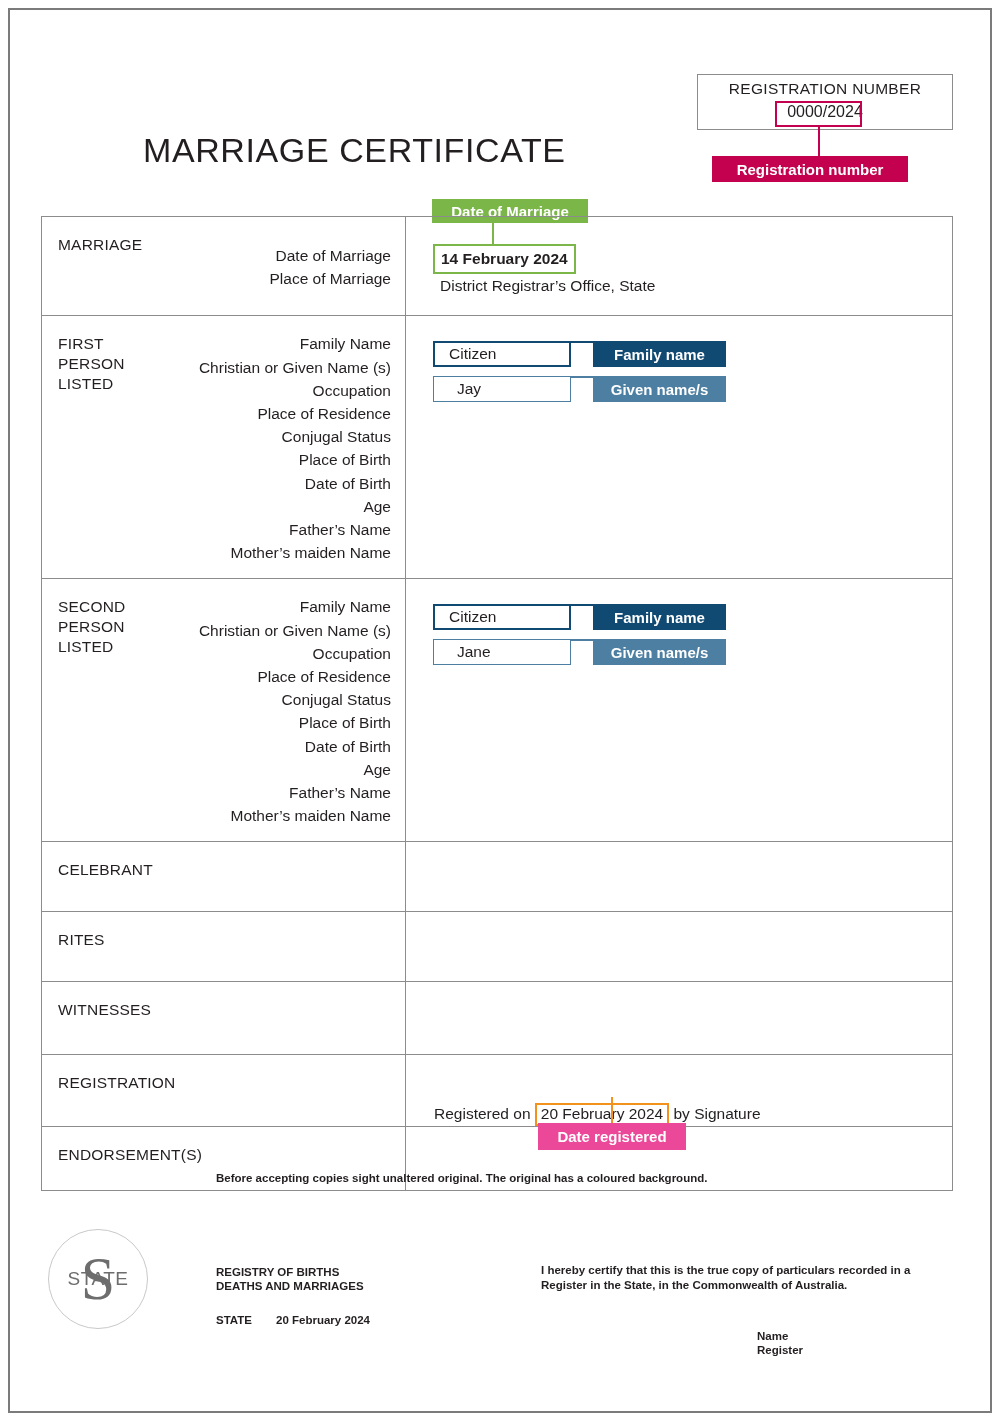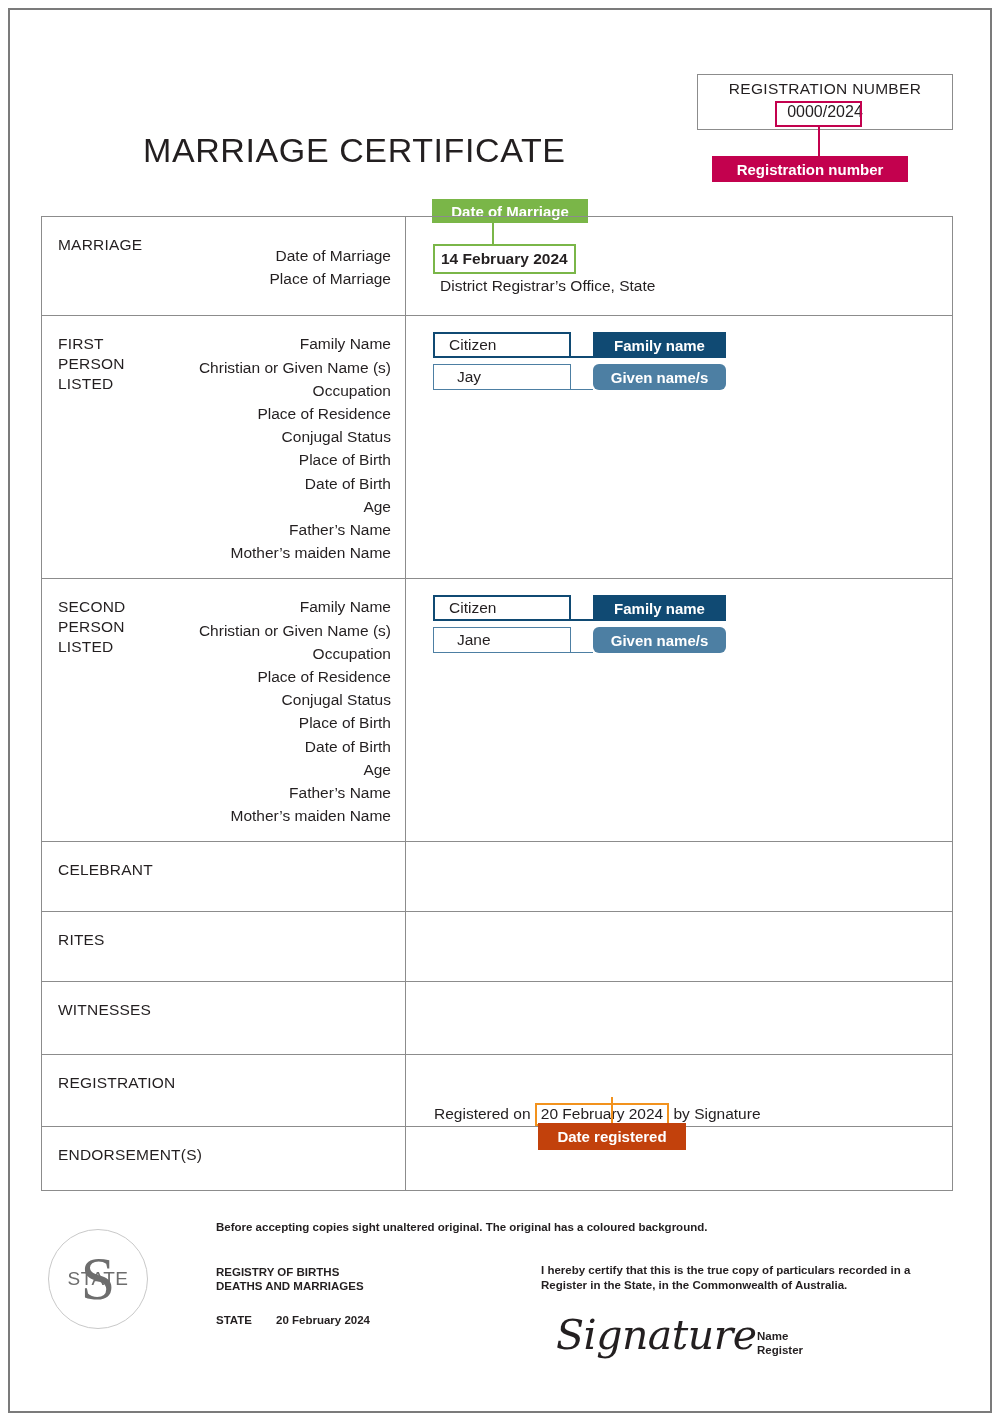--- a/index.html
+++ b/index.html
@@ -95,22 +95,22 @@
     font-weight: bold;
     display: flex;
     align-items: center;
     justify-content: center;
     box-sizing: border-box;
     white-space: nowrap;
   }
   .badge-crimson { background: #c3014e; }
   .badge-green   { background: #7ab648; }
   .badge-navy    { background: #104a73; }
-  .badge-steel   { background: #4d7fa3; border-radius: 6px; }
-  .badge-orange  { background: #c2410c; }
+  .badge-steel   { background: #4d7fa3; }
+  .badge-orange  { background: #ec4899; }
 
   .regnum-badge {
     left: 712px;
     top: 156px;
     width: 196px;
     height: 26px;
     font-size: 15px;
   }
 
   
@@ -198,23 +198,24 @@
     height: 23px;
     background: #7ab648;
   }
 
   
   .name-block {
     position: relative;
   }
   .name-line {
     display: flex;
-    align-items: flex-end;
+    align-items: flex-start;
     margin-bottom: 6px;
     height: 26px;
+    margin-top: 9px;
   }
   .name-input {
     width: 138px;
     height: 26px;
     box-sizing: border-box;
     background: #ffffff;
     font-size: 15.5px;
     color: #231f20;
     display: flex;
     align-items: center;
@@ -301,21 +302,21 @@
     text-align: center;
     font-size: 62px;
     color: #6d6d6d;
     font-family: "Liberation Serif", serif;
     line-height: 62px;
   }
 
   .footer-warning {
     position: absolute;
     left: 216px;
-    top: 1221px;
+    top: 1172px;
     font-size: 11.5px;
     font-weight: bold;
     color: #231f20;
     white-space: nowrap;
     text-align: right;
   }
   .registry-name {
     position: absolute;
     left: 216px;
     top: 1265px;
@@ -536,19 +537,18 @@
   </div>
 
   <div class="registry-state">STATE</div>
   <div class="registry-state-date">20 February 2024</div>
 
   <div class="certify-text">
     <div>I hereby certify that this is the true copy of particulars recorded in a</div>
     <div>Register in the State, in the Commonwealth of Australia.</div>
   </div>
 
-  <div class="signature">Signature</div>
   <div class="sig-name">
     <div>Name</div>
     <div>Register</div>
   </div>
 
 </div>
 
 </body></html>

